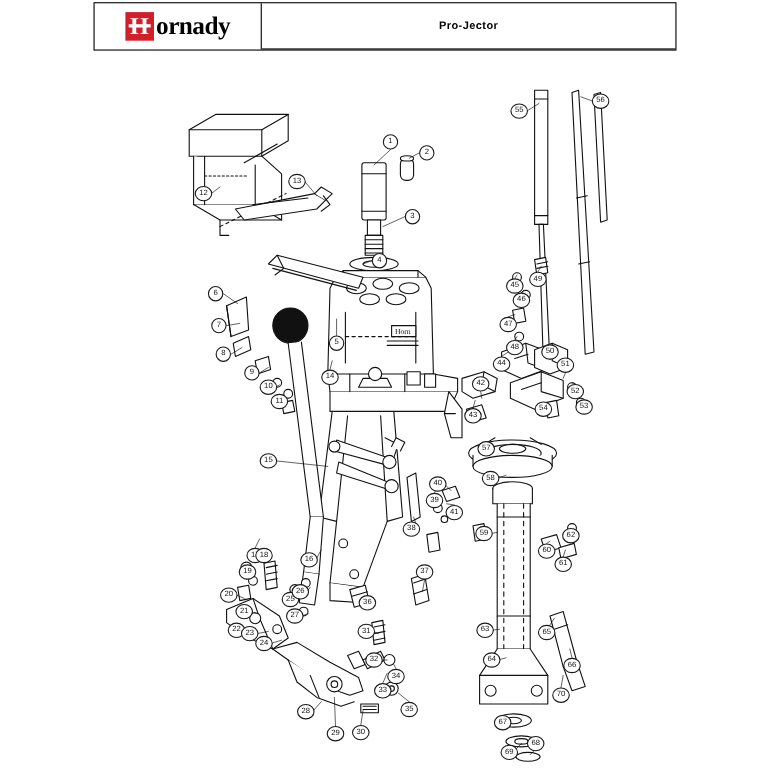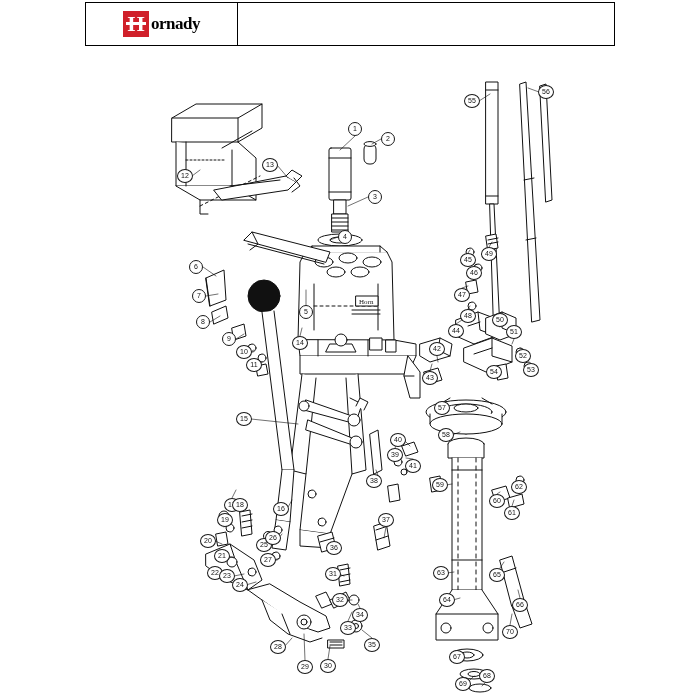--- a/index.html
+++ b/index.html
@@ -64,21 +64,21 @@
     position: absolute;
     left: 3px;
     right: 3px;
     top: 11px;
     height: 3px;
     background: #fff;
   }
   .logo-word {
     font-family: "Liberation Serif", serif;
     font-weight: bold;
-    font-size: 17px;
+    font-size: 23px;
     line-height: 26px;
     letter-spacing: -0.5px;
     padding-left: 2px;
   }
   .header-title-cell {
     flex: 1;
     display: flex;
     flex-direction: column;
   }
   .header-title-top {
@@ -136,20 +136,21 @@
 <div id="page">
 
   <div class="header">
     <div class="header-logo-cell">
       <div class="logo">
         <div class="logo-mark">H</div>
         <div class="logo-word">ornady</div>
       </div>
     </div>
     <div class="header-title-cell">
+      <div class="header-title-top">Pro-Jector</div>
     </div>
   </div>
 
   <div id="diagram">
     <svg width="700" height="700" viewBox="0 0 700 700" xmlns="http://www.w3.org/2000/svg">
       <g fill="none" stroke="#111" stroke-width="1" stroke-linejoin="round" stroke-linecap="round">
 
         <g>
           <path d="M172 118 L196 104 L262 104 L262 128 L238 142 L172 142 Z" fill="#fff"></path>
           <path d="M172 118 L238 118 L262 104"></path>

